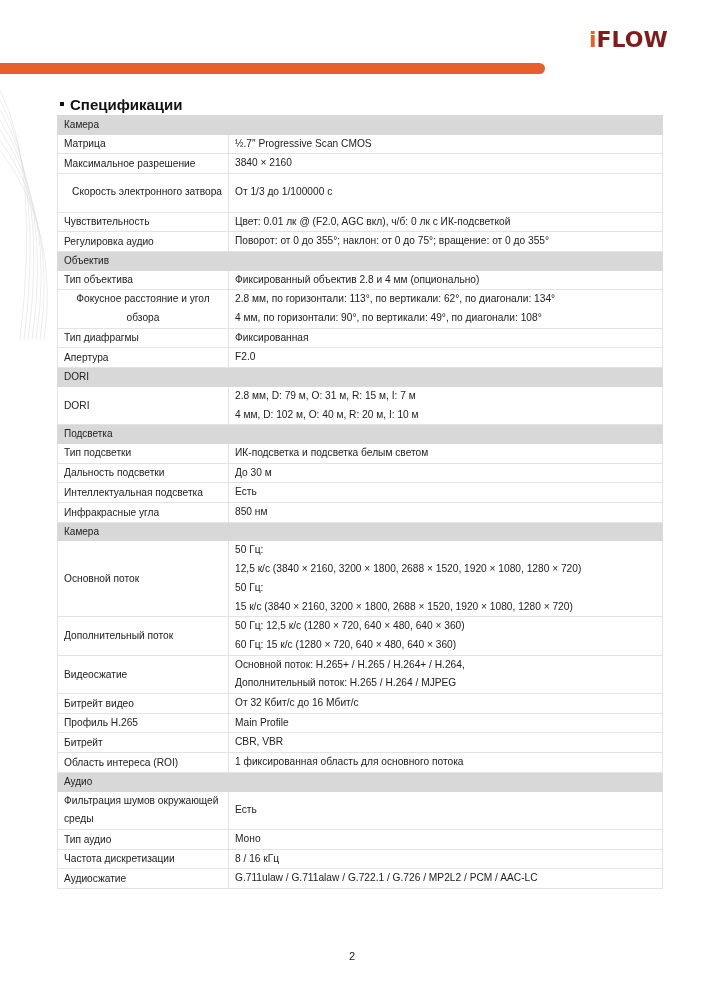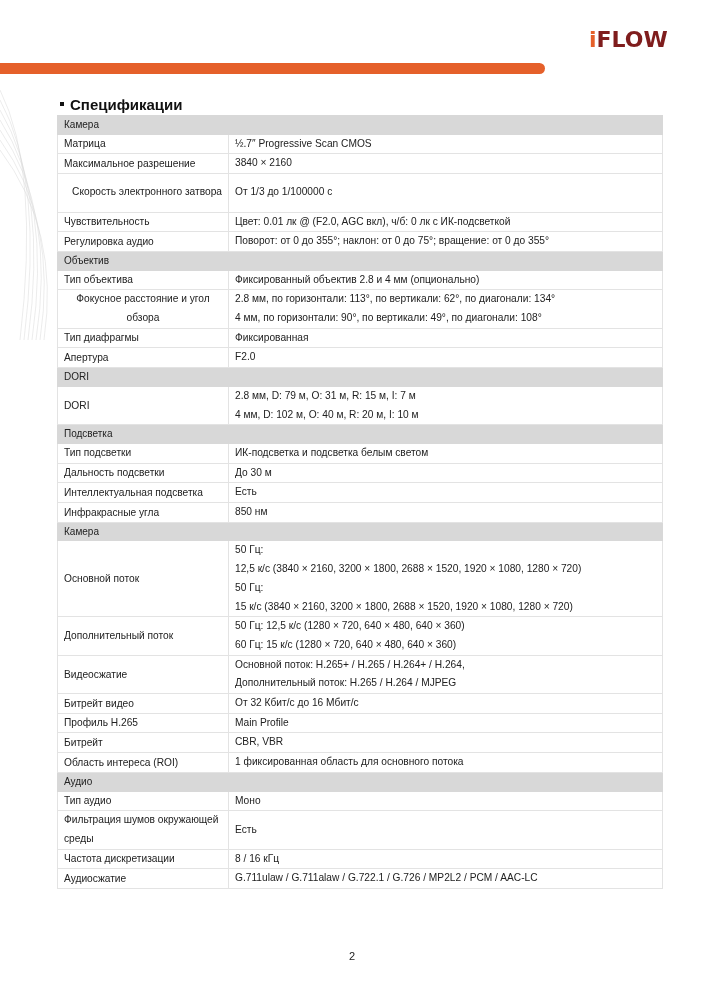--- a/index.html
+++ b/index.html
@@ -194,29 +194,29 @@
       <tr>
         <td class="label">Область интереса (ROI)</td>
         <td>
           <span class="line">1 фиксированная область для основного потока</span>
         </td>
       </tr>
       <tr class="section">
         <td colspan="2">Аудио</td>
       </tr>
       <tr>
+        <td class="label" style="line-height: 18.7px; height: 37.4px;">Фильтрация шумов окружающей среды</td>
+        <td>
+          <span class="line">Есть</span>
+        </td>
+      </tr>
+      <tr>
         <td class="label">Тип аудио</td>
         <td>
           <span class="line">Моно</span>
-        </td>
-      </tr>
-      <tr>
-        <td class="label" style="line-height: 18.7px; height: 37.4px;">Фильтрация шумов окружающей среды</td>
-        <td>
-          <span class="line">Есть</span>
         </td>
       </tr>
       <tr>
         <td class="label">Частота дискретизации</td>
         <td>
           <span class="line">8 / 16 кГц</span>
         </td>
       </tr>
       <tr>
         <td class="label">Аудиосжатие</td>

